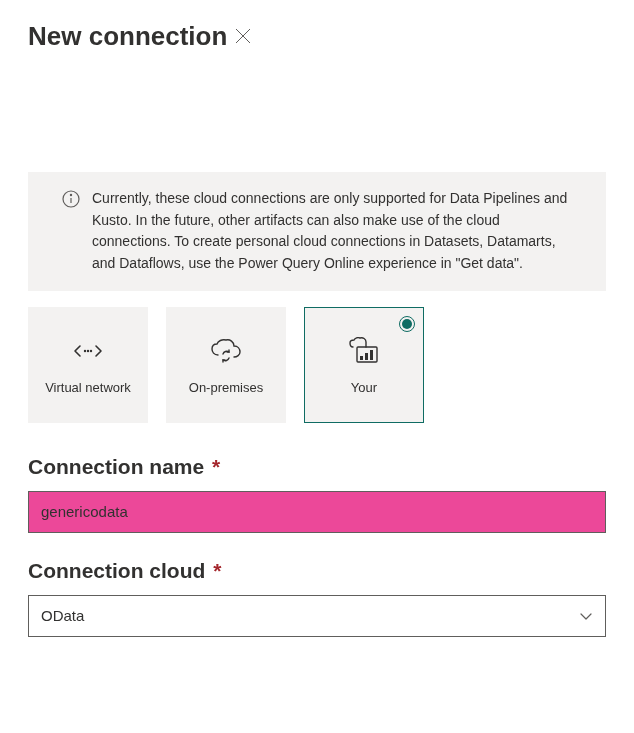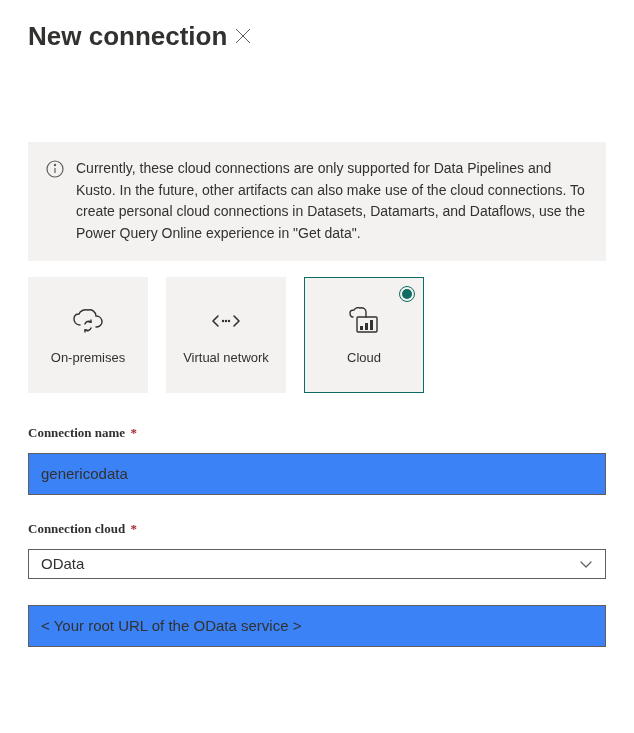--- a/index.html
+++ b/index.html
@@ -12,41 +12,41 @@
       background: #fff;
       width: 634px;
       height: 733px;
       padding: 20px 28px;
       color: #323130;
     }
     .header {
       display: flex;
       justify-content: flex-start;
       align-items: center;
-      margin-bottom: 90px;
+      margin-bottom: 120px;
     }
     .title {
       font-size: 26px;
       font-weight: 600;
       color: #323130;
     }
     .close-btn {
       width: 32px;
       height: 32px;
       display: flex;
       align-items: center;
       justify-content: center;
       cursor: pointer;
       color: #605e5c;
       background: transparent;
       border: none;
     }
     .info-box {
       background: #f3f2f1;
-      padding: 16px 18px;
+      padding: 16px 34px;
       margin-bottom: 16px;
       display: flex;
       gap: 12px;
     }
     .info-icon {
       flex-shrink: 0;
       width: 18px;
       height: 18px;
       margin-top: 2px;
       color: #605e5c;
@@ -107,44 +107,43 @@
       content: "";
       width: 10px;
       height: 10px;
       background: #0f6c63;
       border-radius: 50%;
     }
     .form-group {
       margin-bottom: 26px;
     }
     .form-label {
-      font-size: 13px;
+      font-size: 21px;
       font-weight: 600;
       color: #323130;
       margin-bottom: 12px;
       display: block;
-      font-family: Liberation Serif, serif;
     }
     .required {
       color: #a4262c;
       margin-left: 2px;
     }
     .form-input {
       width: 100%;
       height: 42px;
       border: 1px solid #605e5c;
       padding: 0 12px;
       font-size: 15px;
       font-family: inherit;
       color: #323130;
-      background: #3b82f6;
+      background: #ec4899;
     }
     .form-select {
       width: 100%;
-      height: 30px;
+      height: 42px;
       border: 1px solid #605e5c;
       padding: 0 12px;
       font-size: 15px;
       font-family: inherit;
       color: #323130;
       background: #fff;
       display: flex;
       align-items: center;
       justify-content: space-between;
       cursor: pointer;
@@ -173,56 +172,56 @@
       <line x1="9" y1="8" x2="9" y2="13"></line>
       <circle cx="9" cy="5" r="0.6" fill="currentColor"></circle>
     </svg>
   </span>
   <div class="info-text">Currently, these cloud connections are only supported for Data Pipelines and Kusto. In the future, other artifacts can also make use of the cloud connections. To create personal cloud connections in Datasets, Datamarts, and Dataflows, use the Power Query Online experience in "Get data".</div>
 </div>
 
 <div class="tiles">
   <div class="tile">
     <div class="tile-icon">
+      <svg width="34" height="18" viewBox="0 0 34 18" fill="none" stroke="currentColor" stroke-width="1.6">
+        <path d="M9 4 L4 9 L9 14" stroke-linecap="round" stroke-linejoin="round"></path>
+        <path d="M25 4 L30 9 L25 14" stroke-linecap="round" stroke-linejoin="round"></path>
+        <circle cx="14" cy="9" r="1.2" fill="currentColor" stroke="none"></circle>
+        <circle cx="17" cy="9" r="1.2" fill="currentColor" stroke="none"></circle>
+        <circle cx="20" cy="9" r="1.2" fill="currentColor" stroke="none"></circle>
+      </svg>
+    </div>
+    <div class="tile-label">Virtual network</div>
+  </div>
+
+  <div class="tile">
+    <div class="tile-icon">
       <svg width="34" height="26" viewBox="0 0 34 26" fill="none" stroke="currentColor" stroke-width="1.4">
         <path d="M9 17 C5 17 3 14 3 11 C3 8 5 6 8 6 C9 3 13 1 17 2 C21 1 25 4 25 8 C29 8 31 11 31 14 C31 17 28 19 25 19" stroke-linecap="round"></path>
         <path d="M14 16 A4 4 0 0 1 20 14" stroke-linecap="round"></path>
         <path d="M20 12 L20 14 L18 14" stroke-linecap="round" fill="none"></path>
         <path d="M20 20 A4 4 0 0 1 14 22" stroke-linecap="round"></path>
         <path d="M14 24 L14 22 L16 22" stroke-linecap="round" fill="none"></path>
       </svg>
     </div>
     <div class="tile-label">On-premises</div>
-  </div>
-
-  <div class="tile">
-    <div class="tile-icon">
-      <svg width="34" height="18" viewBox="0 0 34 18" fill="none" stroke="currentColor" stroke-width="1.6">
-        <path d="M9 4 L4 9 L9 14" stroke-linecap="round" stroke-linejoin="round"></path>
-        <path d="M25 4 L30 9 L25 14" stroke-linecap="round" stroke-linejoin="round"></path>
-        <circle cx="14" cy="9" r="1.2" fill="currentColor" stroke="none"></circle>
-        <circle cx="17" cy="9" r="1.2" fill="currentColor" stroke="none"></circle>
-        <circle cx="20" cy="9" r="1.2" fill="currentColor" stroke="none"></circle>
-      </svg>
-    </div>
-    <div class="tile-label">Virtual network</div>
   </div>
 
   <div class="tile selected">
     <span class="tile-radio checked"></span>
     <div class="tile-icon">
       <svg width="34" height="28" viewBox="0 0 34 28" fill="none" stroke="currentColor" stroke-width="1.4">
         <path d="M6 10 C4 10 3 8 3 6 C3 4 5 3 7 3 C8 1 11 0 13 1 C16 0 19 2 19 5 L19 10" stroke-linecap="round"></path>
         <rect x="10" y="10" width="20" height="15" rx="1"></rect>
         <rect x="13" y="19" width="3" height="4" fill="currentColor" stroke="none"></rect>
         <rect x="18" y="16" width="3" height="7" fill="currentColor" stroke="none"></rect>
         <rect x="23" y="13" width="3" height="10" fill="currentColor" stroke="none"></rect>
       </svg>
     </div>
-    <div class="tile-label">Cloud</div>
+    <div class="tile-label">Your</div>
   </div>
 </div>
 
 <div class="form-group">
   <label class="form-label">
     <span>Connection name</span>
     <span class="required">*</span>
   </label>
   <input type="text" class="form-input" value="genericodata" style="">
 </div>
@@ -236,14 +235,13 @@
     <span>OData</span>
     <span class="chevron-down">
       <svg width="14" height="10" viewBox="0 0 14 10" fill="none" stroke="currentColor" stroke-width="1.2">
         <path d="M2 3 L7 8 L12 3" stroke-linecap="round" stroke-linejoin="round"></path>
       </svg>
     </span>
   </div>
 </div>
 
 <div class="form-group">
-  <input type="text" class="form-input" value="&lt; Your root URL of the OData service &gt;" style="">
 </div>
 
 </body></html>

